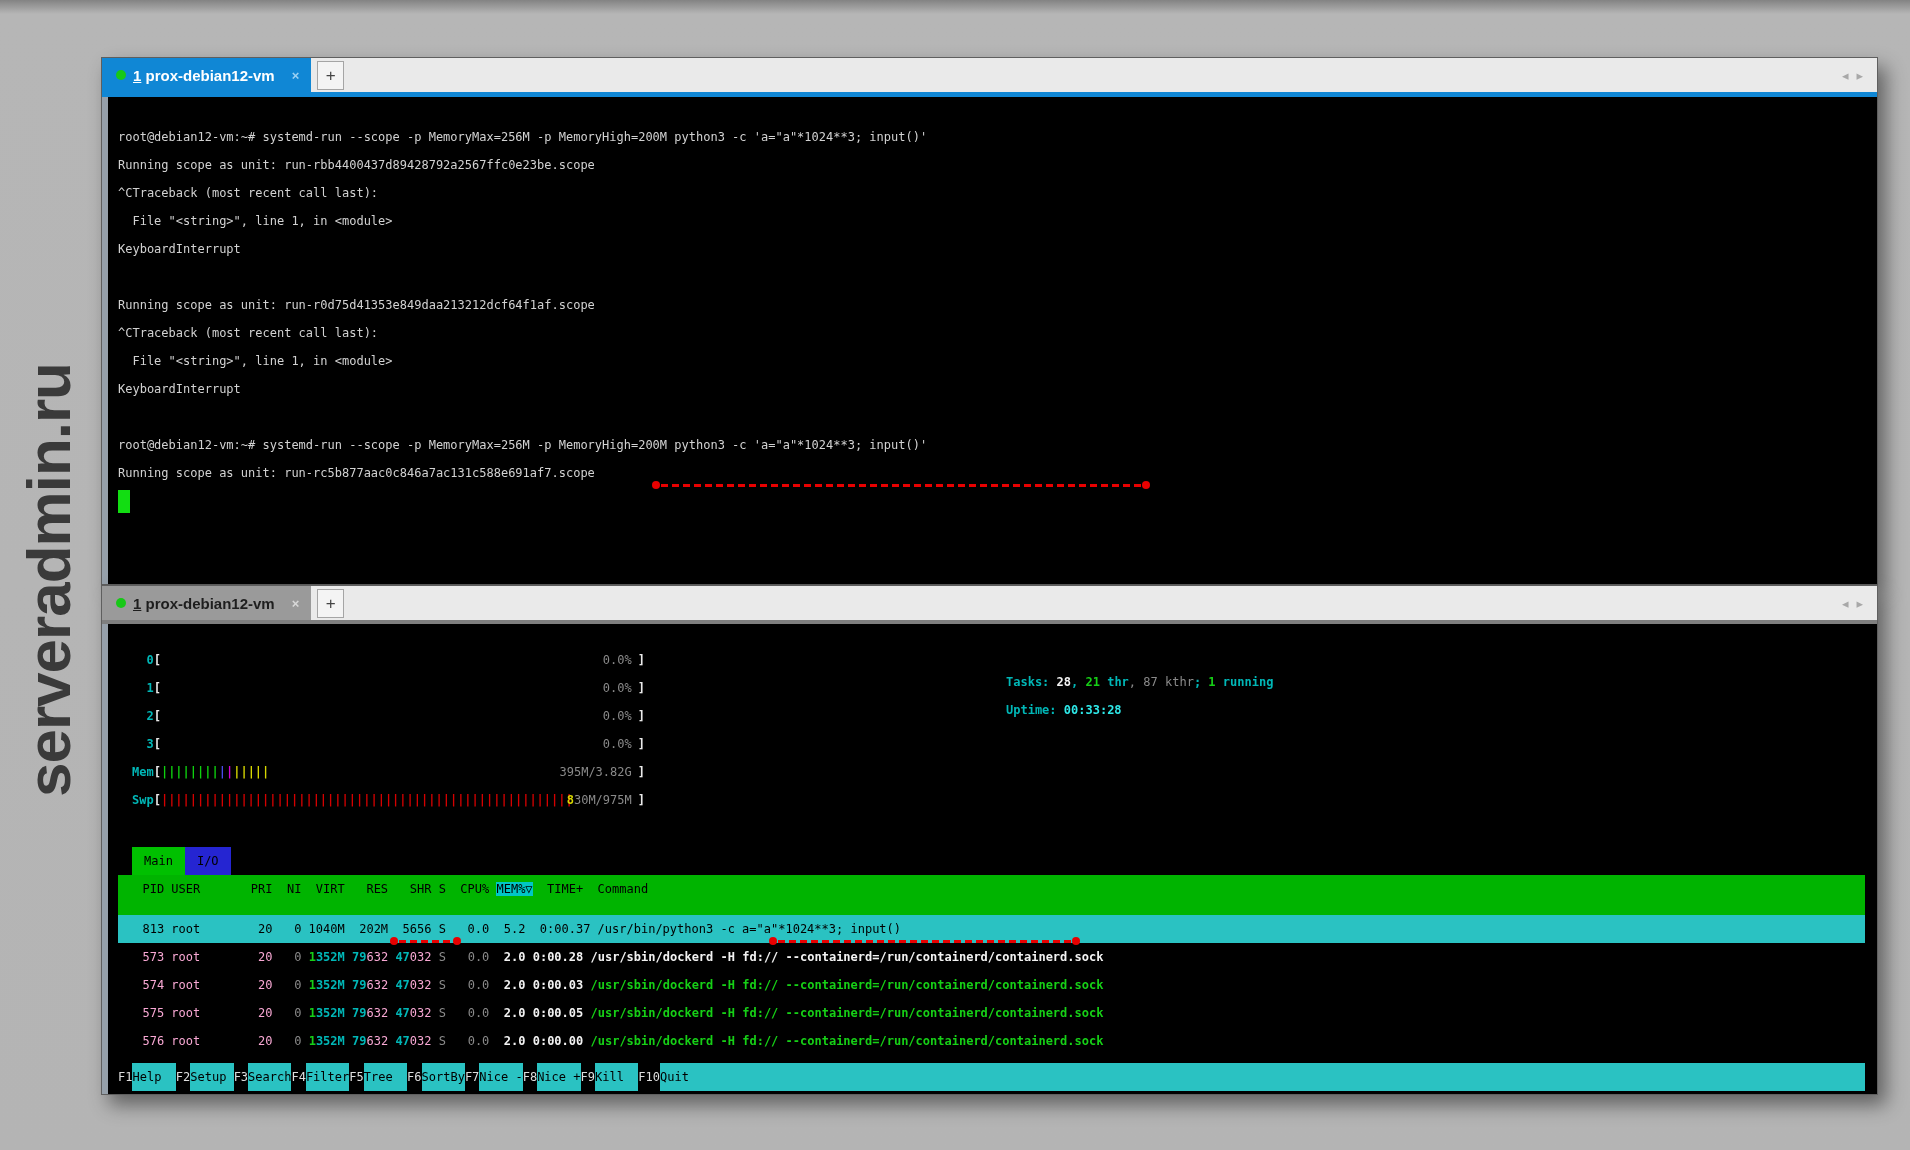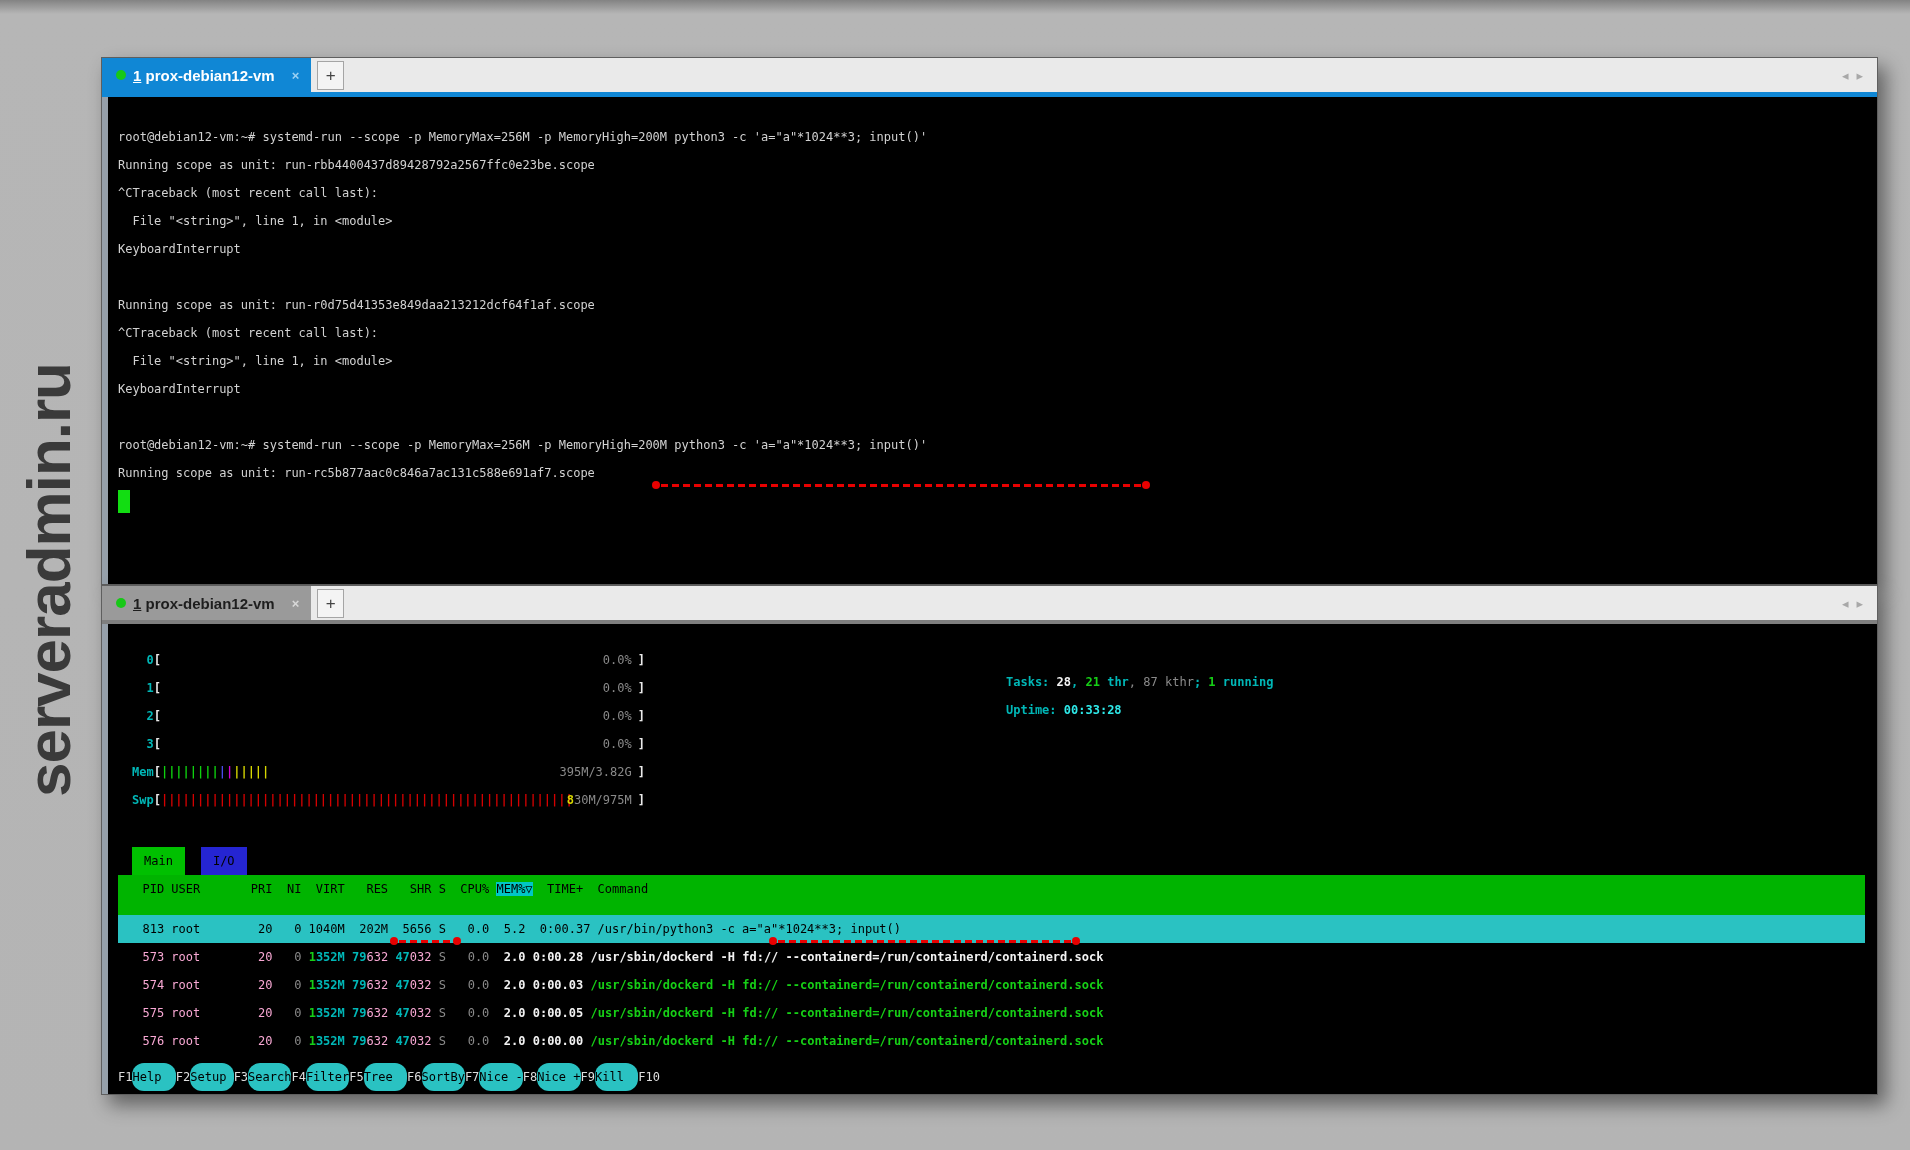--- a/index.html
+++ b/index.html
@@ -67,32 +67,32 @@
   .mval { position:absolute; right:6px; top:0; white-space:pre; }
   .info { position:absolute; left:888px; top:22px; }
   .iline { white-space:pre; height:28px; }
   .b-green{color:#0ed00e;font-weight:bold} .b-blue{color:#4a4ae8;font-weight:bold}
   .b-magenta{color:#d400d4;font-weight:bold} .b-yellow{color:#d6d600;font-weight:bold}
   .b-red{color:#d40000;font-weight:bold}
   .c-cyan{color:#00b7b7;font-weight:bold} .c-cyanb{color:#2ee8e8;font-weight:bold}
   .c-bright{color:#f2f2f2;font-weight:bold} .c-green{color:#16d016;font-weight:bold}
   .c-dim{color:#8a8a8a} .c-w{color:#f9a8d4} .c-yellow{color:#d6d600;font-weight:bold}
   .c-black{color:#000}
-  .htabs { margin:33px 0 0 14px; height:28px; display:flex; gap:16px; }
+  .htabs { margin:33px 0 0 14px; height:28px; display:flex; }
   .htab { padding:0 12px; color:#000; white-space:pre; }
   .htab-main { background:#00c000; }
   .htab-io { background:#2525d2; }
   .phead { height:40px; background:#00b400; color:#000; white-space:pre; padding-left:10px; }
   .ph-cyan { background:#00c6c6; display:inline; }
   .rowswrap { position:relative; }
   .prow { height:28px; white-space:pre; padding-left:10px; }
   .prow.sel { background:#2ac2c2; }
   .fbar { display:flex; height:28px; margin-top:8px; }
   .fk { color:#dedede; white-space:pre; }
-  .fl { background:#2ac2c2; color:#000; white-space:pre;border-radius:12px; }
+  .fl { background:#2ac2c2; color:#000; white-space:pre; }
   .fl.fill { flex:1; }
 </style>
 </head>
 <body>
 
 <div class="canvas">
 
   <div class="watermark">serveradmin.ru</div>
 
   <section class="win win-top">
@@ -187,18 +187,19 @@
             <span class="fl">Tree  </span>
             <span class="fk">F6</span>
             <span class="fl">SortBy</span>
             <span class="fk">F7</span>
             <span class="fl">Nice -</span>
             <span class="fk">F8</span>
             <span class="fl">Nice +</span>
             <span class="fk">F9</span>
             <span class="fl">Kill  </span>
             <span class="fk">F10</span>
+            <span class="fl fill">Quit  </span>
           </div>
       </div>
     </div>
   </section>
 
 </div>
 
 </body></html>

